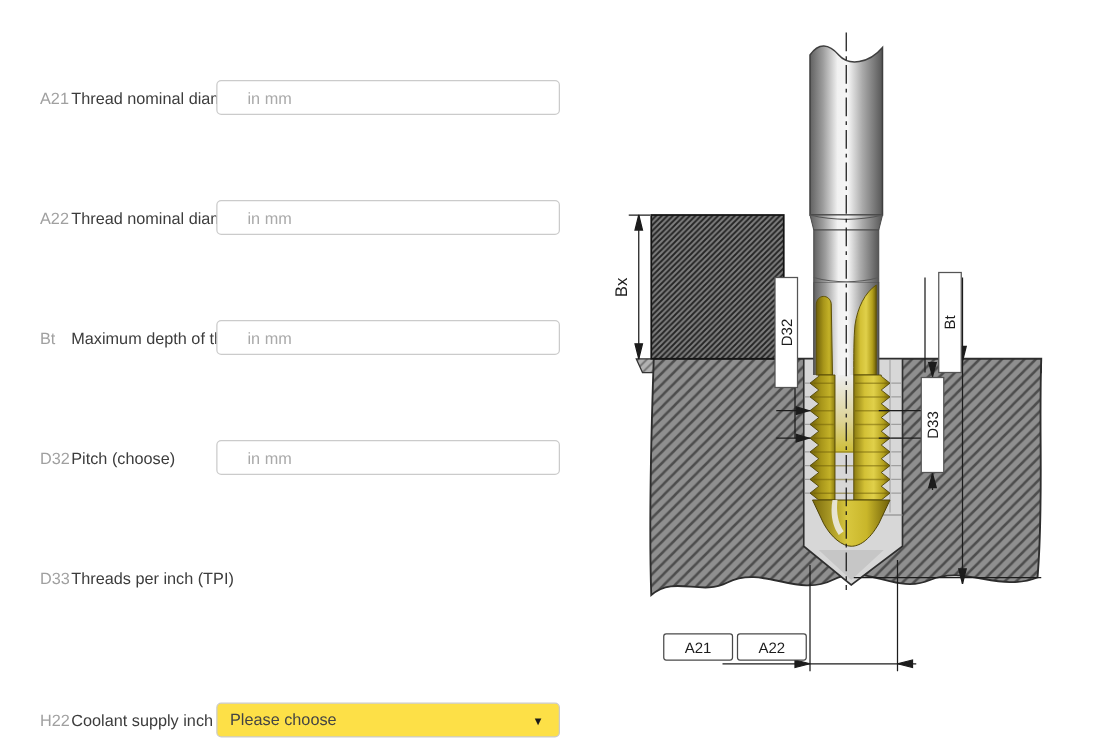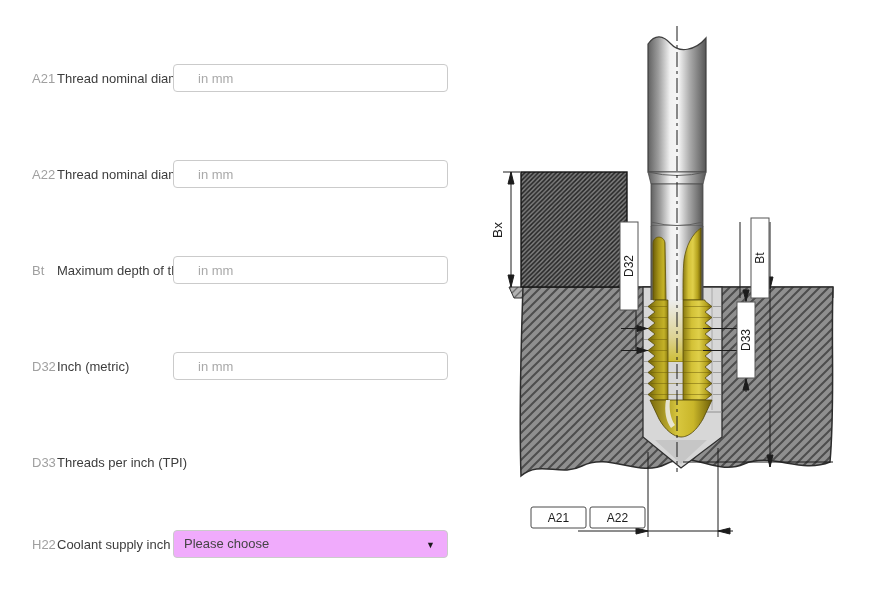--- a/index.html
+++ b/index.html
@@ -13,21 +13,21 @@
   .row .lbl{position:absolute;left:57px;top:7px;font-size:13px;color:#3c3c3c;white-space:nowrap;}
   .row input{
     position:absolute;left:173px;top:0;width:275px;height:28px;box-sizing:border-box;
     border:1px solid #cbcbcb;border-radius:4px;padding:0 24px;font-size:13px;color:#333;
     font-family:"Liberation Sans",sans-serif;outline:none;background:#fff;
   }
   .row input::placeholder{color:#a9a9a9;opacity:1;}
   .selectbox{
     position:absolute;left:173px;top:0;width:275px;height:28px;box-sizing:border-box;
     border:1px solid #cbcbcb;border-radius:4px;padding:0 10px;font-size:13px;color:#444;
-    line-height:26px;background:#f0abfc;cursor:pointer;
+    line-height:26px;background:#fde047;cursor:pointer;
   }
   .selectbox .arr{position:absolute;right:12px;top:1px;font-size:9px;color:#1a1a1a;line-height:26px;}
   .diagram{position:absolute;left:470px;top:0;}
   svg text{font-family:"Liberation Sans",sans-serif;fill:#1c1c1c;}
 </style>
 </head>
 <body>
 
 <div class="form-area">
 
@@ -44,30 +44,30 @@
   </div>
 
   <div class="row" style="top:256px">
     <span class="code">Bt</span>
     <span class="lbl">Maximum depth of thread</span>
     <input type="text" placeholder="in mm" style="">
   </div>
 
   <div class="row" style="top:352px">
     <span class="code">D32</span>
-    <span class="lbl">Inch (metric)</span>
+    <span class="lbl">Pitch (choose)</span>
     <input type="text" placeholder="in mm" style="">
   </div>
 
   <div class="row" style="top:448px">
     <span class="code">D33</span>
     <span class="lbl">Threads per inch (TPI)</span>
   </div>
 
-  <div class="row" style="top:530px">
+  <div class="row" style="top:562px">
     <span class="code">H22</span>
     <span class="lbl">Coolant supply inch</span>
     <div class="selectbox">
       <span>Please choose</span>
       <span class="arr">▼</span>
     </div>
   </div>
 
 </div>
 

